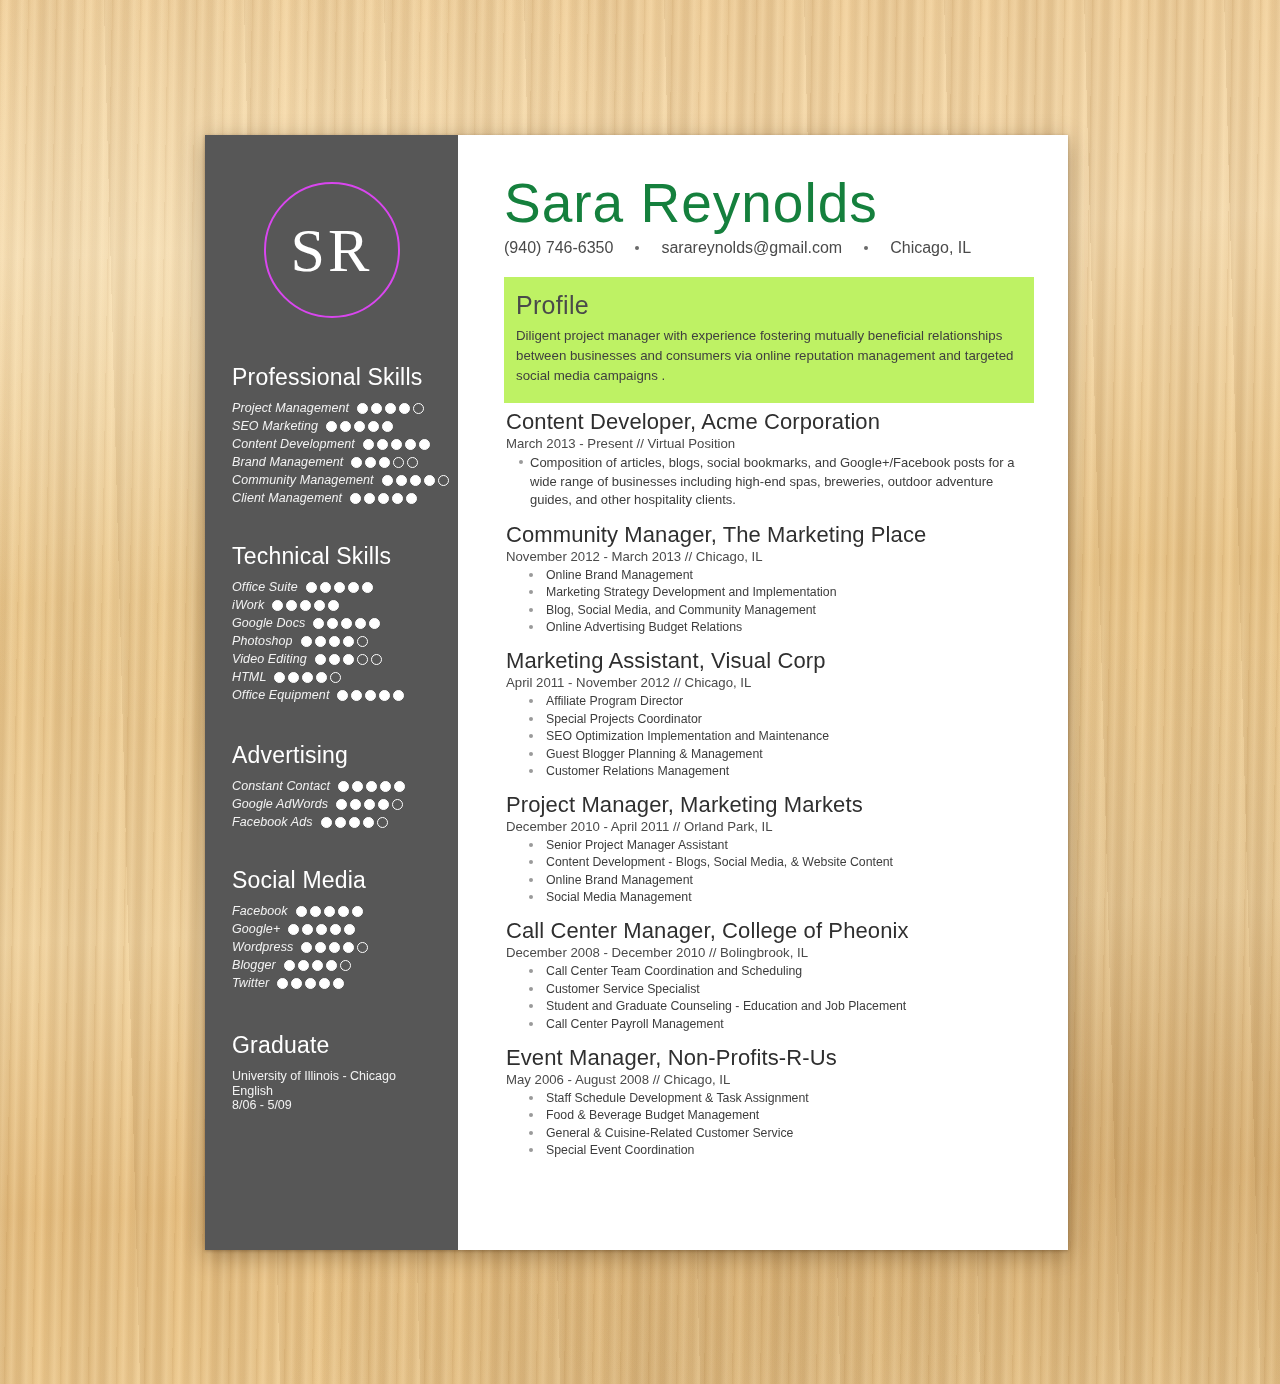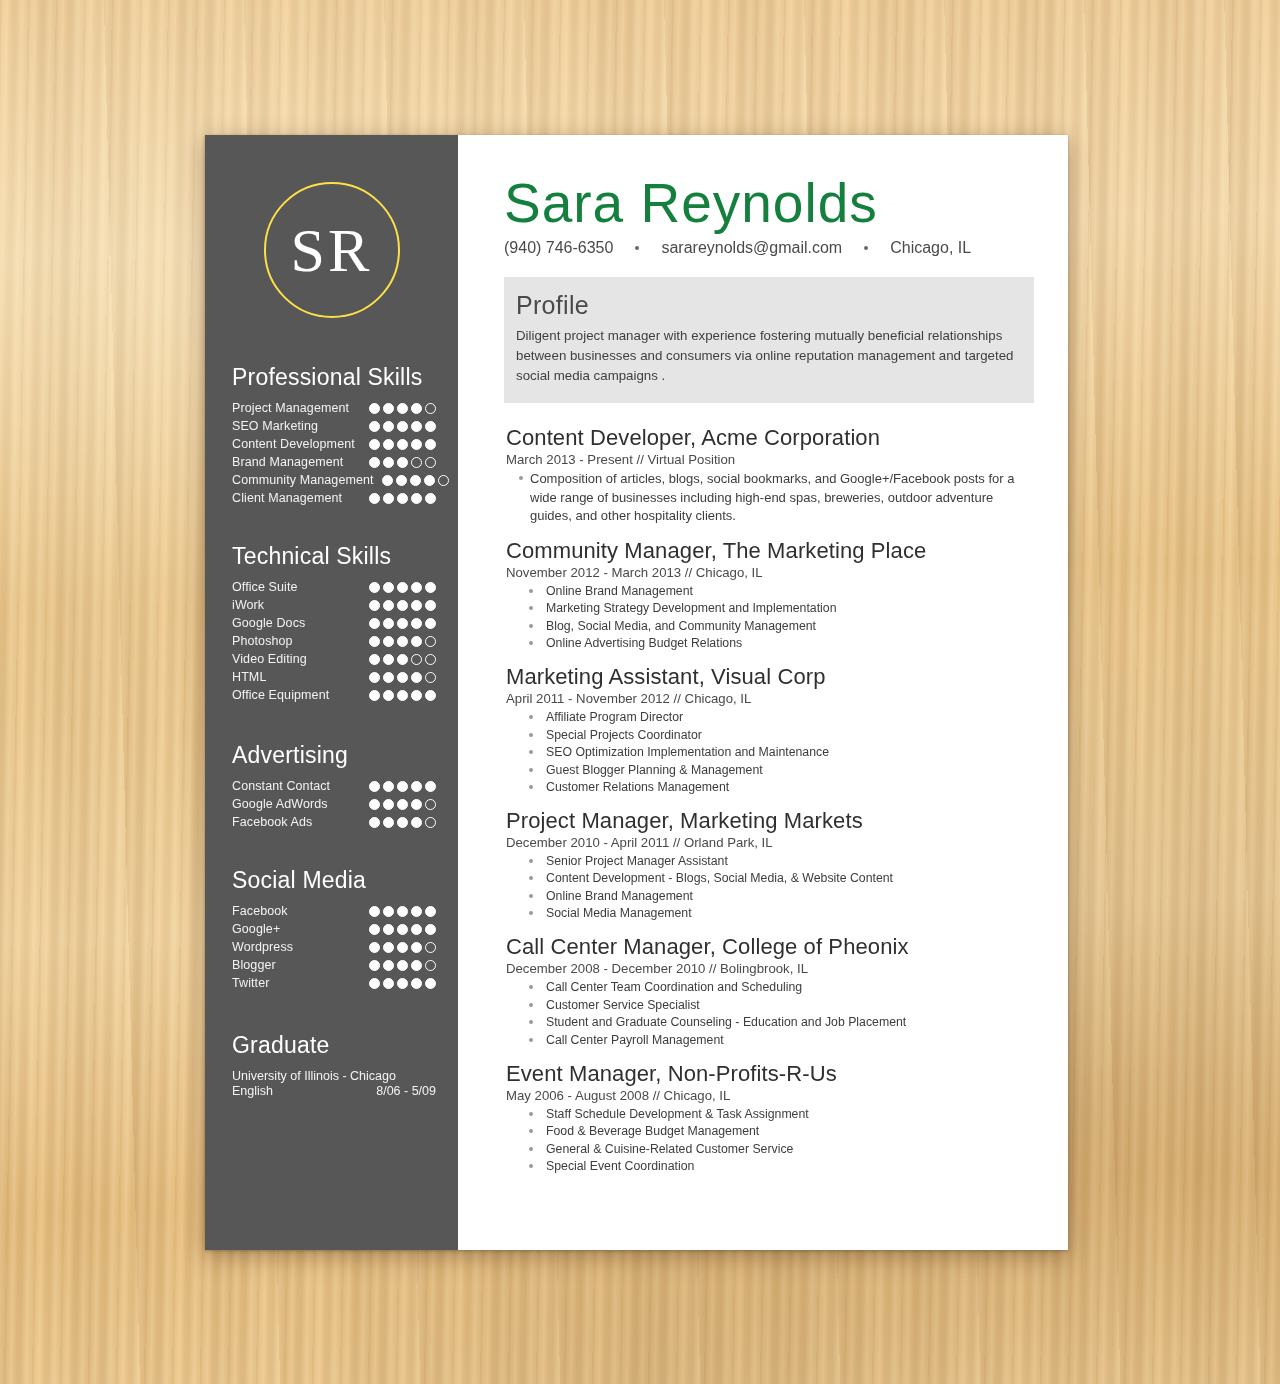--- a/index.html
+++ b/index.html
@@ -65,21 +65,21 @@
     position: relative;
   }
   .monogram-wrap {
     display: flex;
     justify-content: center;
     padding-top: 47px;
   }
   .monogram {
     width: 136px;
     height: 136px;
-    border: 2px solid #fde047;
+    border: 2px solid #d946ef;
     border-radius: 50%;
     display: flex;
     align-items: center;
     justify-content: center;
     font-family: "Liberation Serif", serif;
     font-size: 62px;
     letter-spacing: 3px;
     color: #ffffff;
     font-weight: 400;
     box-sizing: border-box;
@@ -96,22 +96,22 @@
   }
   .sec-skills  { margin-top: 46px; }
   .sec-tech    { margin-top: 38px; }
   .sec-adv     { margin-top: 40px; }
   .sec-social  { margin-top: 38px; }
   .sec-edu     { margin-top: 42px; }
 
   .skill-row {
     display: flex;
     align-items: center;
-    justify-content: space-between;
     margin-bottom: 4px;
+    font-style: italic;
   }
   .skill-name {
     font-size: 12.5px;
     color: #f2f2f2;
     letter-spacing: 0.1px;
     white-space: nowrap;
   }
   .dots {
     display: flex;
     gap: 3px;
@@ -132,20 +132,21 @@
     font-size: 12.5px;
     color: #f2f2f2;
     margin-top: 2px;
   }
   .edu-line {
     display: flex;
     justify-content: space-between;
     font-size: 12.5px;
     color: #f2f2f2;
     margin-top: 1px;
+    flex-direction: column;
   }
 
   
   #main {
     flex: 1;
     padding: 40px 34px 0 46px;
     box-sizing: border-box;
     background: #ffffff;
   }
   #name {
@@ -168,23 +169,23 @@
   .sep {
     display: inline-block;
     width: 4px;
     height: 4px;
     border-radius: 50%;
     background: #6a6a6a;
     margin: 0 22px;
     flex: none;
   }
   #profile-box {
-    background: #e5e5e5;
+    background: #bef264;
     padding: 14px 18px 17px 12px;
-    margin-bottom: 22px;
+    margin-bottom: 6px;
   }
   .sec-head {
     font-size: 25px;
     font-weight: 400;
     color: #4a4a4a;
     margin: 0 0 6px 0;
     letter-spacing: 0.3px;
   }
   #profile-text {
     font-size: 13.3px;

